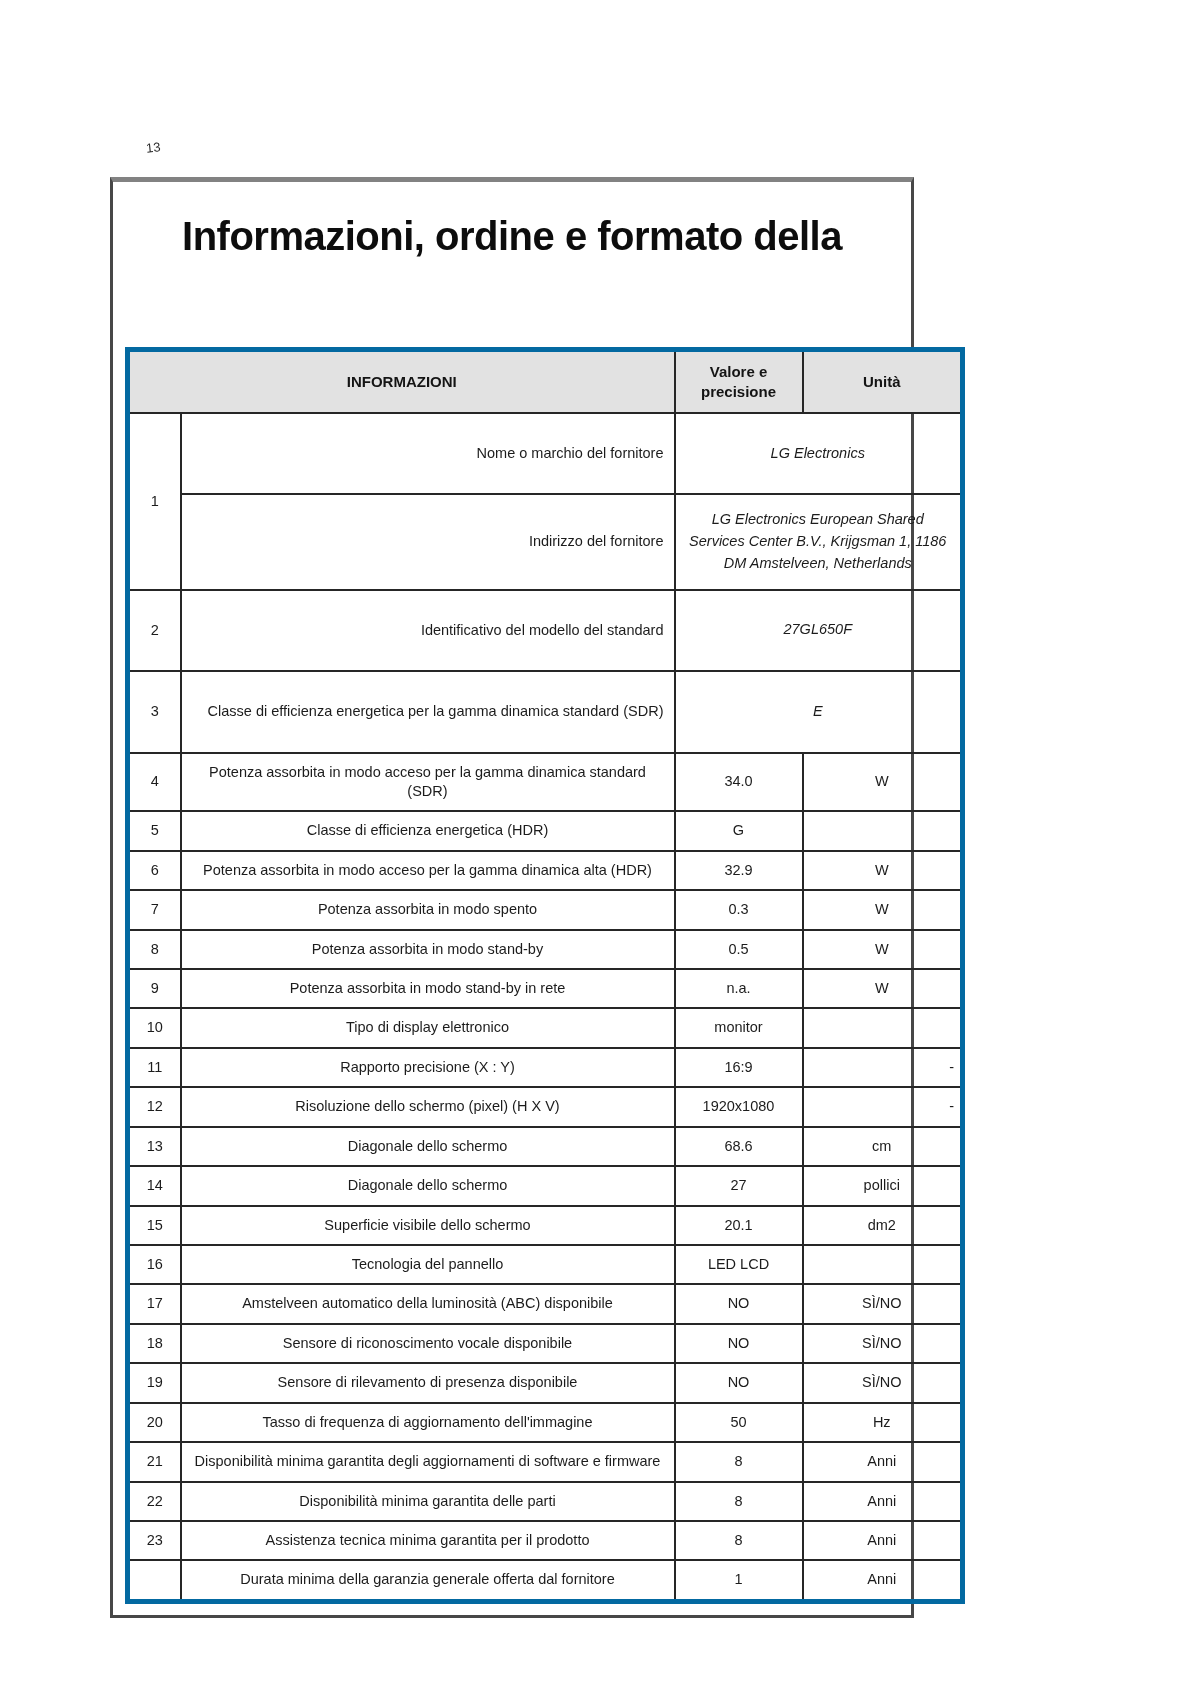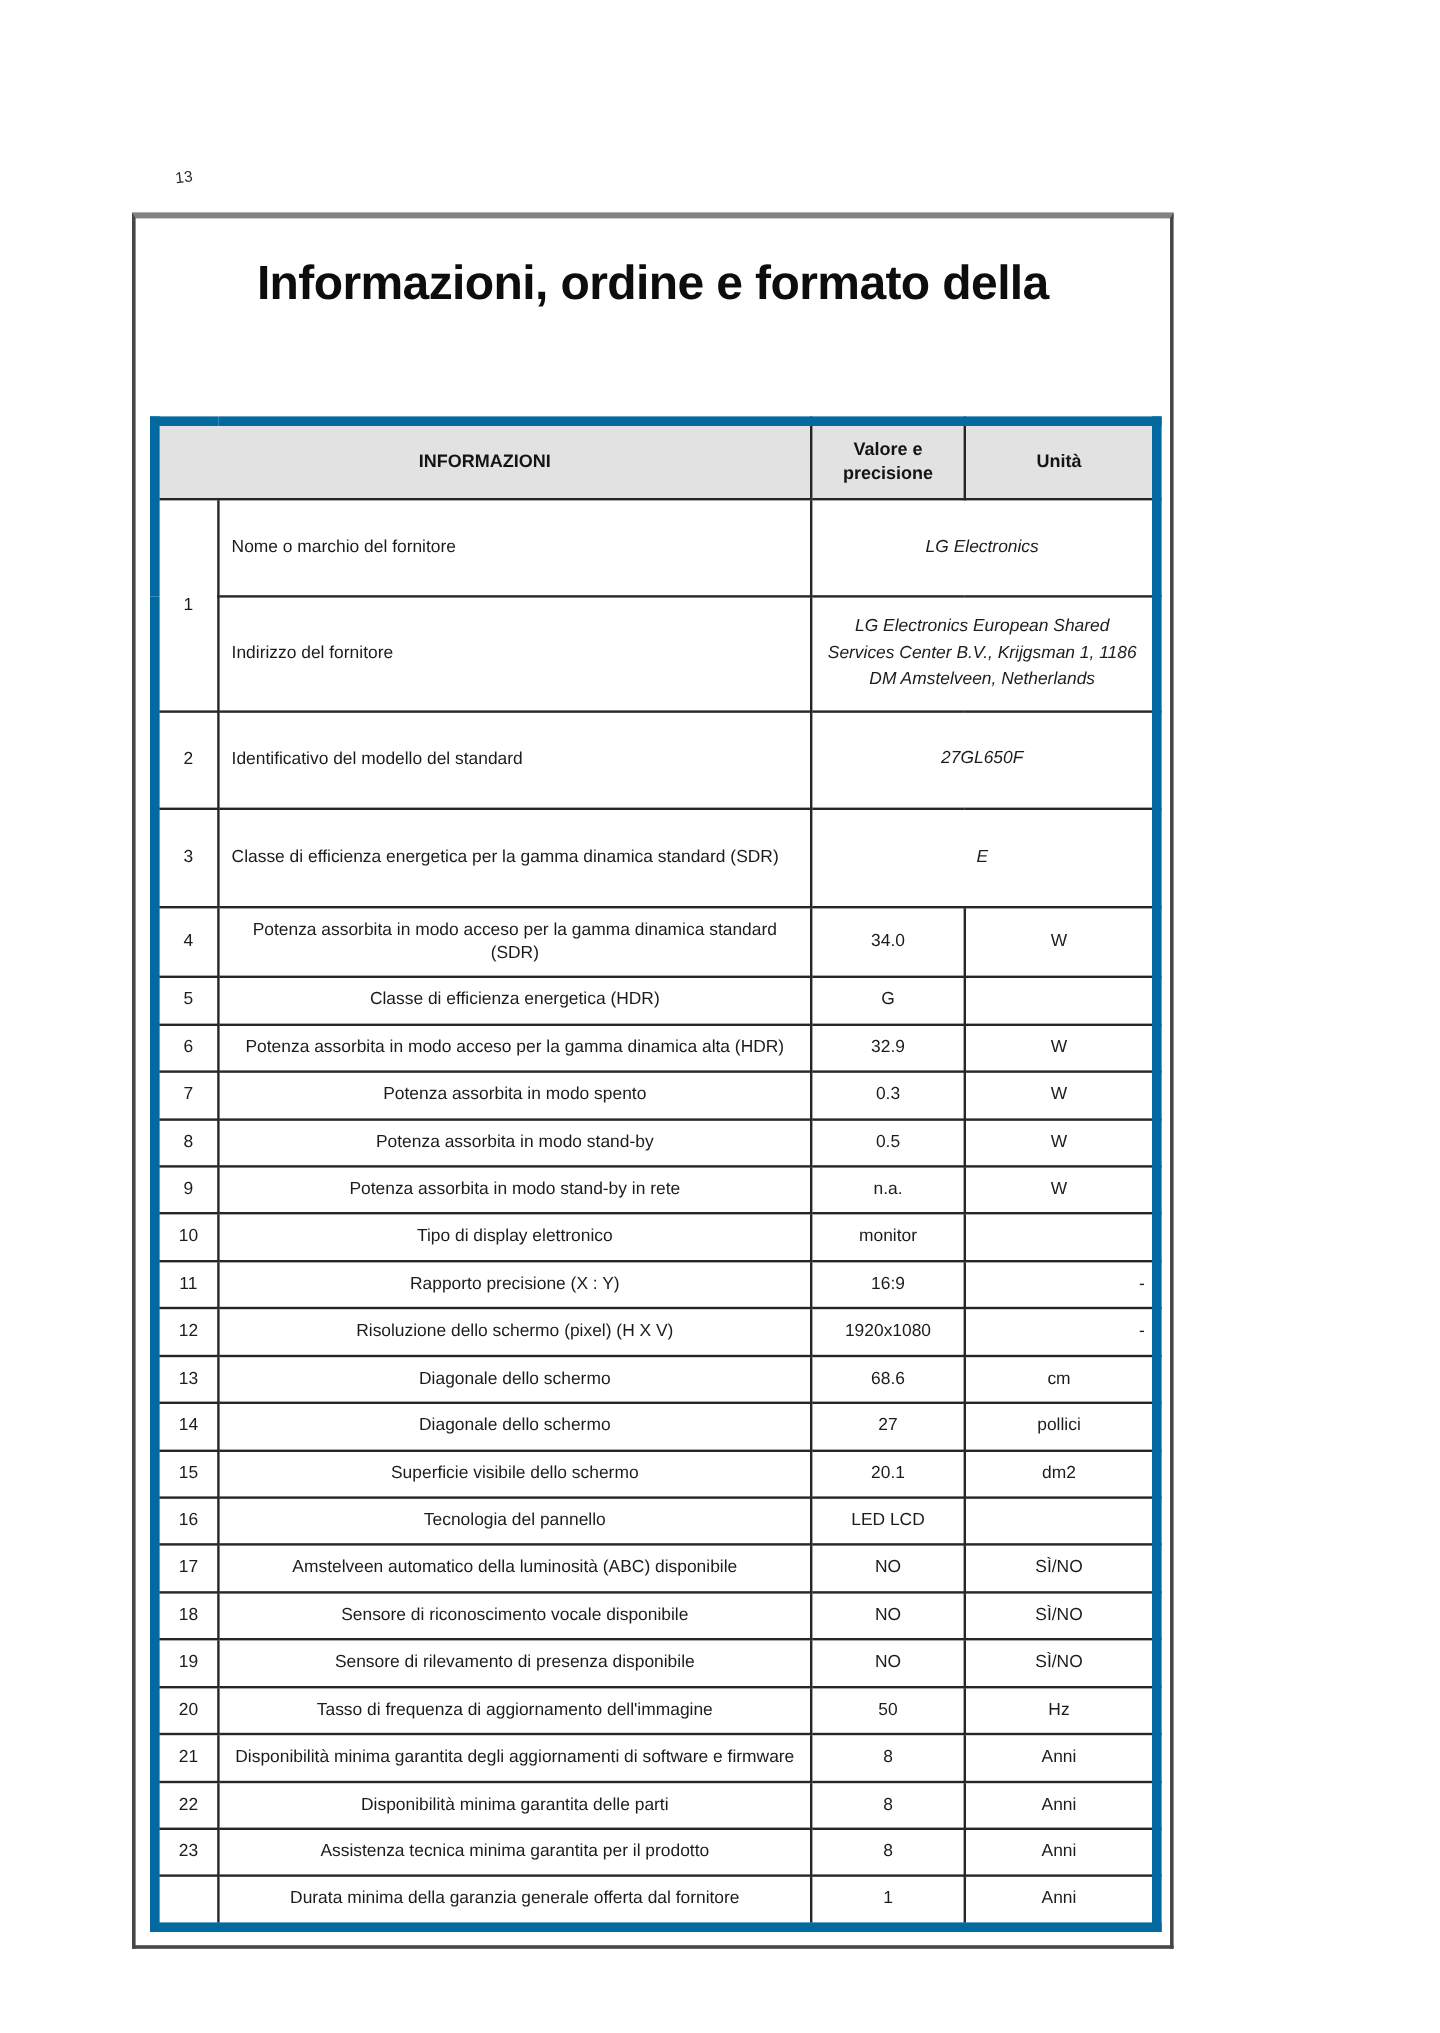--- a/index.html
+++ b/index.html
@@ -14,62 +14,62 @@
   .page-num{
     position:absolute;
     left:146px;top:140px;
     font-size:13px;
     color:#2b2b2b;
     transform:rotate(-6deg);
   }
   .sheet{
     position:absolute;
     left:110px;top:177px;
-    width:868px;
+    width:804px;
     box-sizing:border-box;
     border:3px solid #474747;
     border-top:5px solid #828282;
     background:#ffffff;
     padding-bottom:11px;
   }
   .title{
     margin-top:30px;
     text-align:center;
     font-weight:bold;
     font-size:40px;
     line-height:1.22;
     color:#0d0d0d;
     letter-spacing:-0.5px;
   }
   .fiche{
     border-collapse:collapse;
     table-layout:fixed;
     width:835px;
     margin:86px 0 0 12px;
-    border:8px solid #0369a1;
+    border:5px solid #0369a1;
   }
   .fiche th,.fiche td{
     border:2px solid #262626;
     font-size:14.5px;
     line-height:1.34;
     padding:9px 8px;
     vertical-align:middle;
     word-wrap:break-word;
   }
   .fiche thead th{
     background:#e2e2e2;
     font-weight:bold;
     font-size:15px;
     text-align:center;
     padding:10px 6px;
     color:#141414;
   }
   td.num{text-align:center;padding:9px 2px;}
   td.lbl{text-align:center;}
-  td.lbl.c{text-align:left;padding:30px 10px;}
+  td.lbl.c{text-align:right;padding:30px 10px;}
   td.val{text-align:center;}
   td.val.c{padding:14px 10px;line-height:1.5;font-style:italic;}
   td.unit{text-align:center;}
   td.unit.r{text-align:right;padding-right:6px;}
   col.c-num{width:53px;}
   col.c-lbl{width:494px;}
   col.c-val{width:128px;}
   col.c-unit{width:160px;}
 </style>
 </head>

